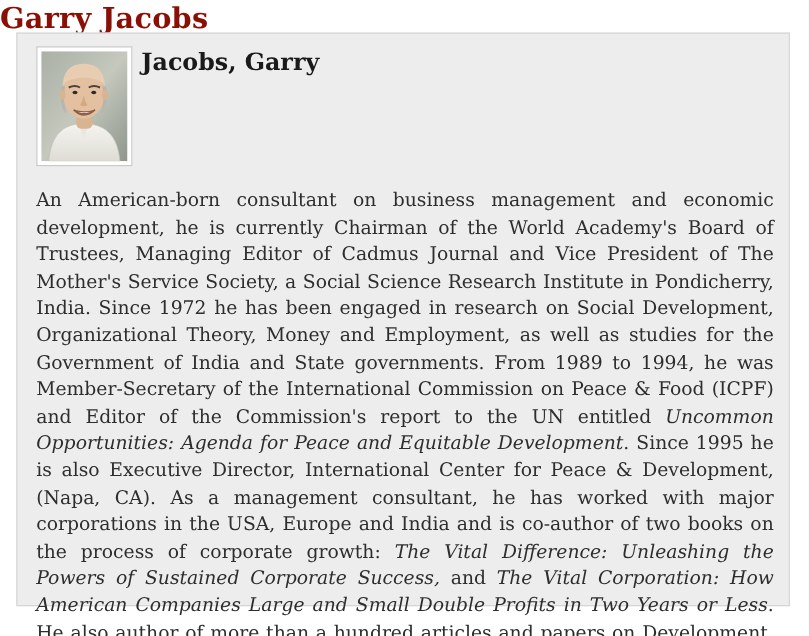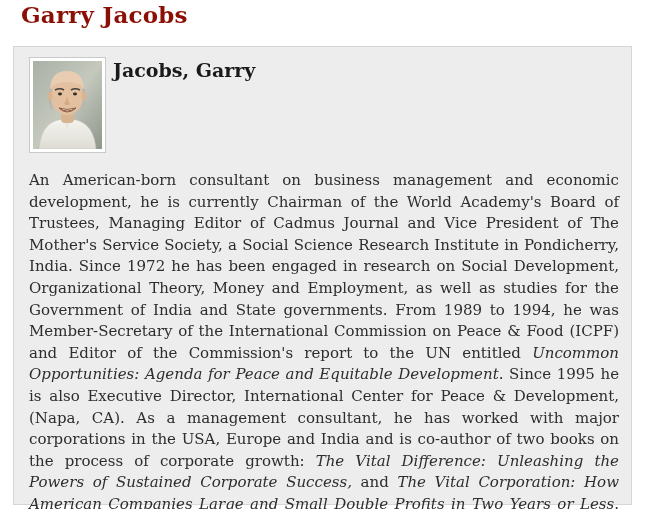--- a/index.html
+++ b/index.html
@@ -4,28 +4,28 @@
 <style>
   html, body { margin:0; padding:0; }
   body {
     width:647px; height:509px;
     background:#ffffff;
     font-family:"DejaVu Serif", serif;
     position:relative;
     overflow:hidden;
   }
   .page-title {
-    position:absolute; left:21px; top:1px;
+    position:absolute; left:0; top:1px;
     font-size:23px; font-weight:600;
     color:#8a0f05;
     letter-spacing:0.2px;
     margin:0;
   }
   .profile-card {
-    position:absolute; left:13px; top:46px;
+    position:absolute; left:13px; top:26px;
     width:619px; height:459px;
     background:#ededed;
     border:1px solid #d6d6d6;
     box-sizing:border-box;
   }
   .photo-frame {
     position:absolute; left:15px; top:10px;
     background:#ffffff;
     border:1px solid #c9c9c9;
     padding:3px;

